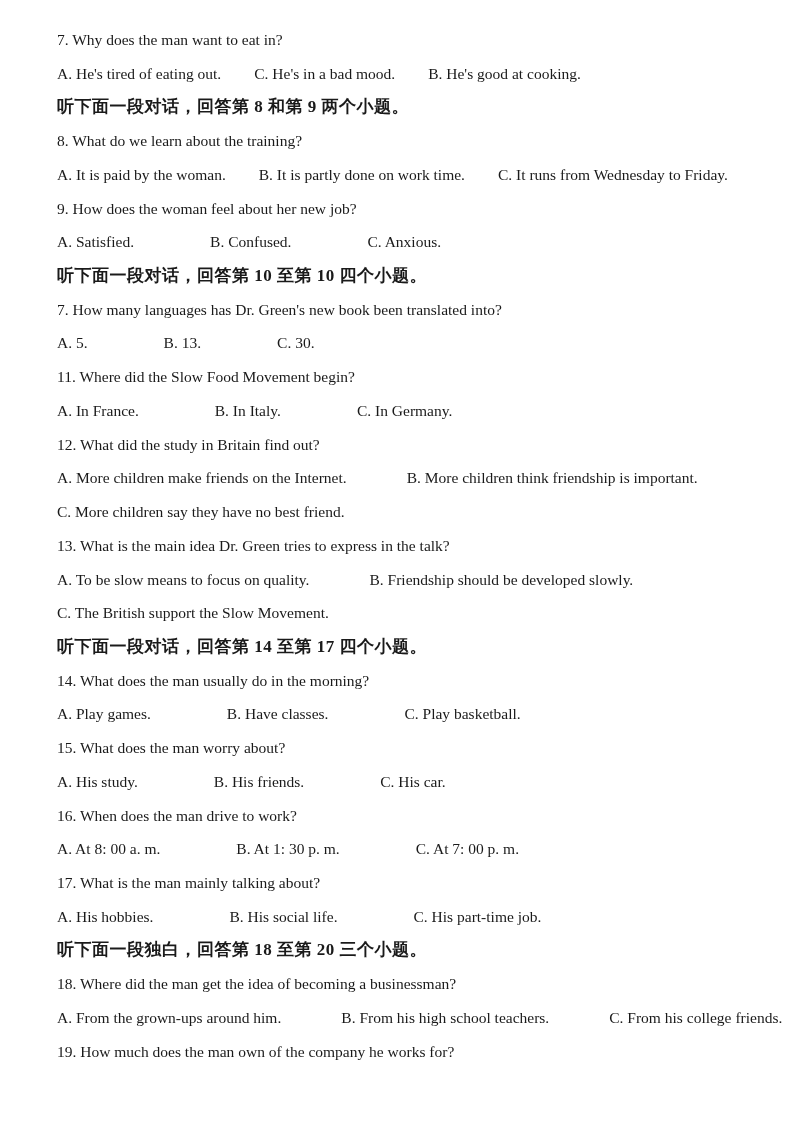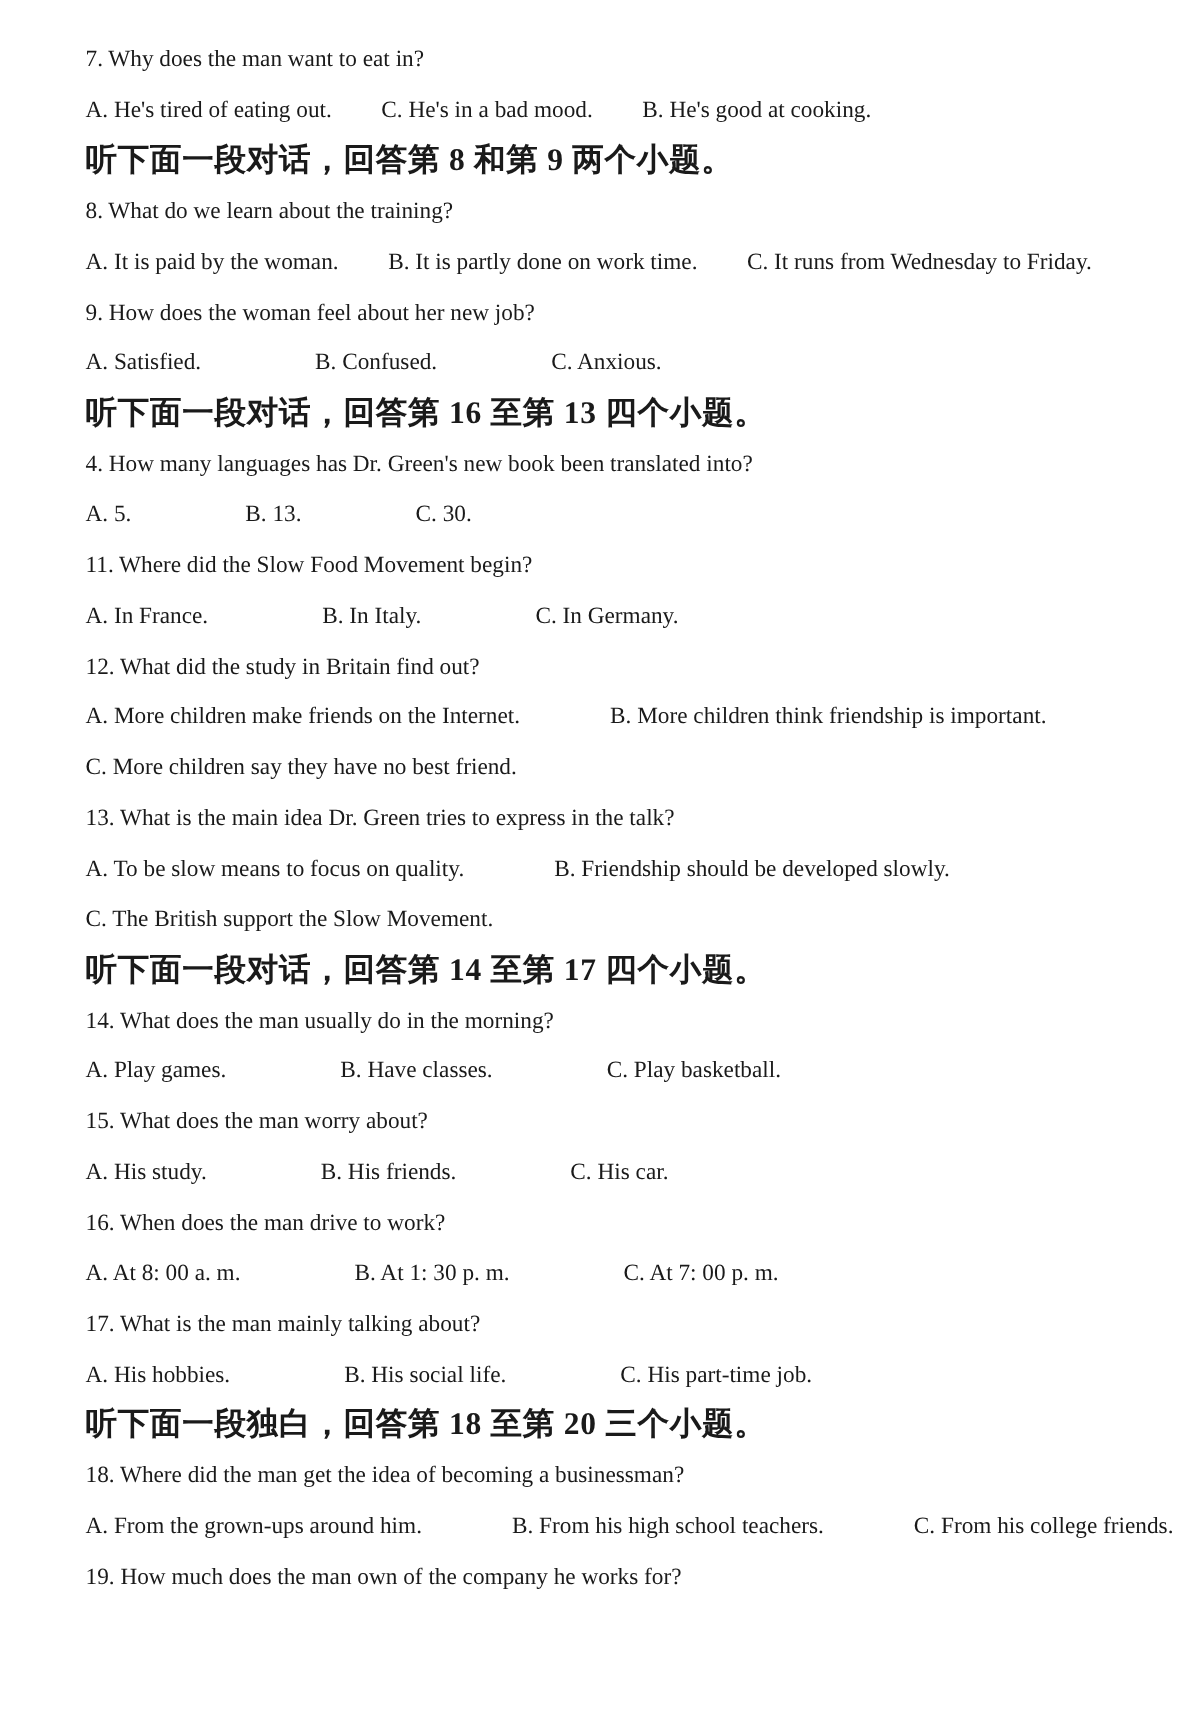--- a/index.html
+++ b/index.html
@@ -20,21 +20,21 @@
     overflow: hidden;
   }
   .line {
     line-height: 33.73px;
     height: 33.73px;
     font-size: 15.5px;
     white-space: pre;
   }
   .section {
     font-weight: 700;
-    font-size: 21px;
+    font-size: 17px;
     letter-spacing: 0.5px;
   }
   .opts {
     display: flex;
     flex-direction: row;
     align-items: flex-start;
   }
   .gap-sm { column-gap: 33px; }
   .gap-md { column-gap: 60px; }
   .gap-lg { column-gap: 76px; }
@@ -61,23 +61,23 @@
     <span class="opt">C. It runs from Wednesday to Friday.</span>
   </div>
 
   <div class="line">9. How does the woman feel about her new job?</div>
   <div class="line opts gap-lg">
     <span class="opt">A. Satisfied.</span>
     <span class="opt">B. Confused.</span>
     <span class="opt">C. Anxious.</span>
   </div>
 
-  <div class="line section">听下面一段对话，回答第 16 至第 13 四个小题。</div>
+  <div class="line section">听下面一段对话，回答第 10 至第 10 四个小题。</div>
 
-  <div class="line">4. How many languages has Dr. Green's new book been translated into?</div>
+  <div class="line">7. How many languages has Dr. Green's new book been translated into?</div>
   <div class="line opts gap-lg">
     <span class="opt">A. 5.</span>
     <span class="opt">B. 13.</span>
     <span class="opt">C. 30.</span>
   </div>
 
   <div class="line">11. Where did the Slow Food Movement begin?</div>
   <div class="line opts gap-lg">
     <span class="opt">A. In France.</span>
     <span class="opt">B. In Italy.</span>

